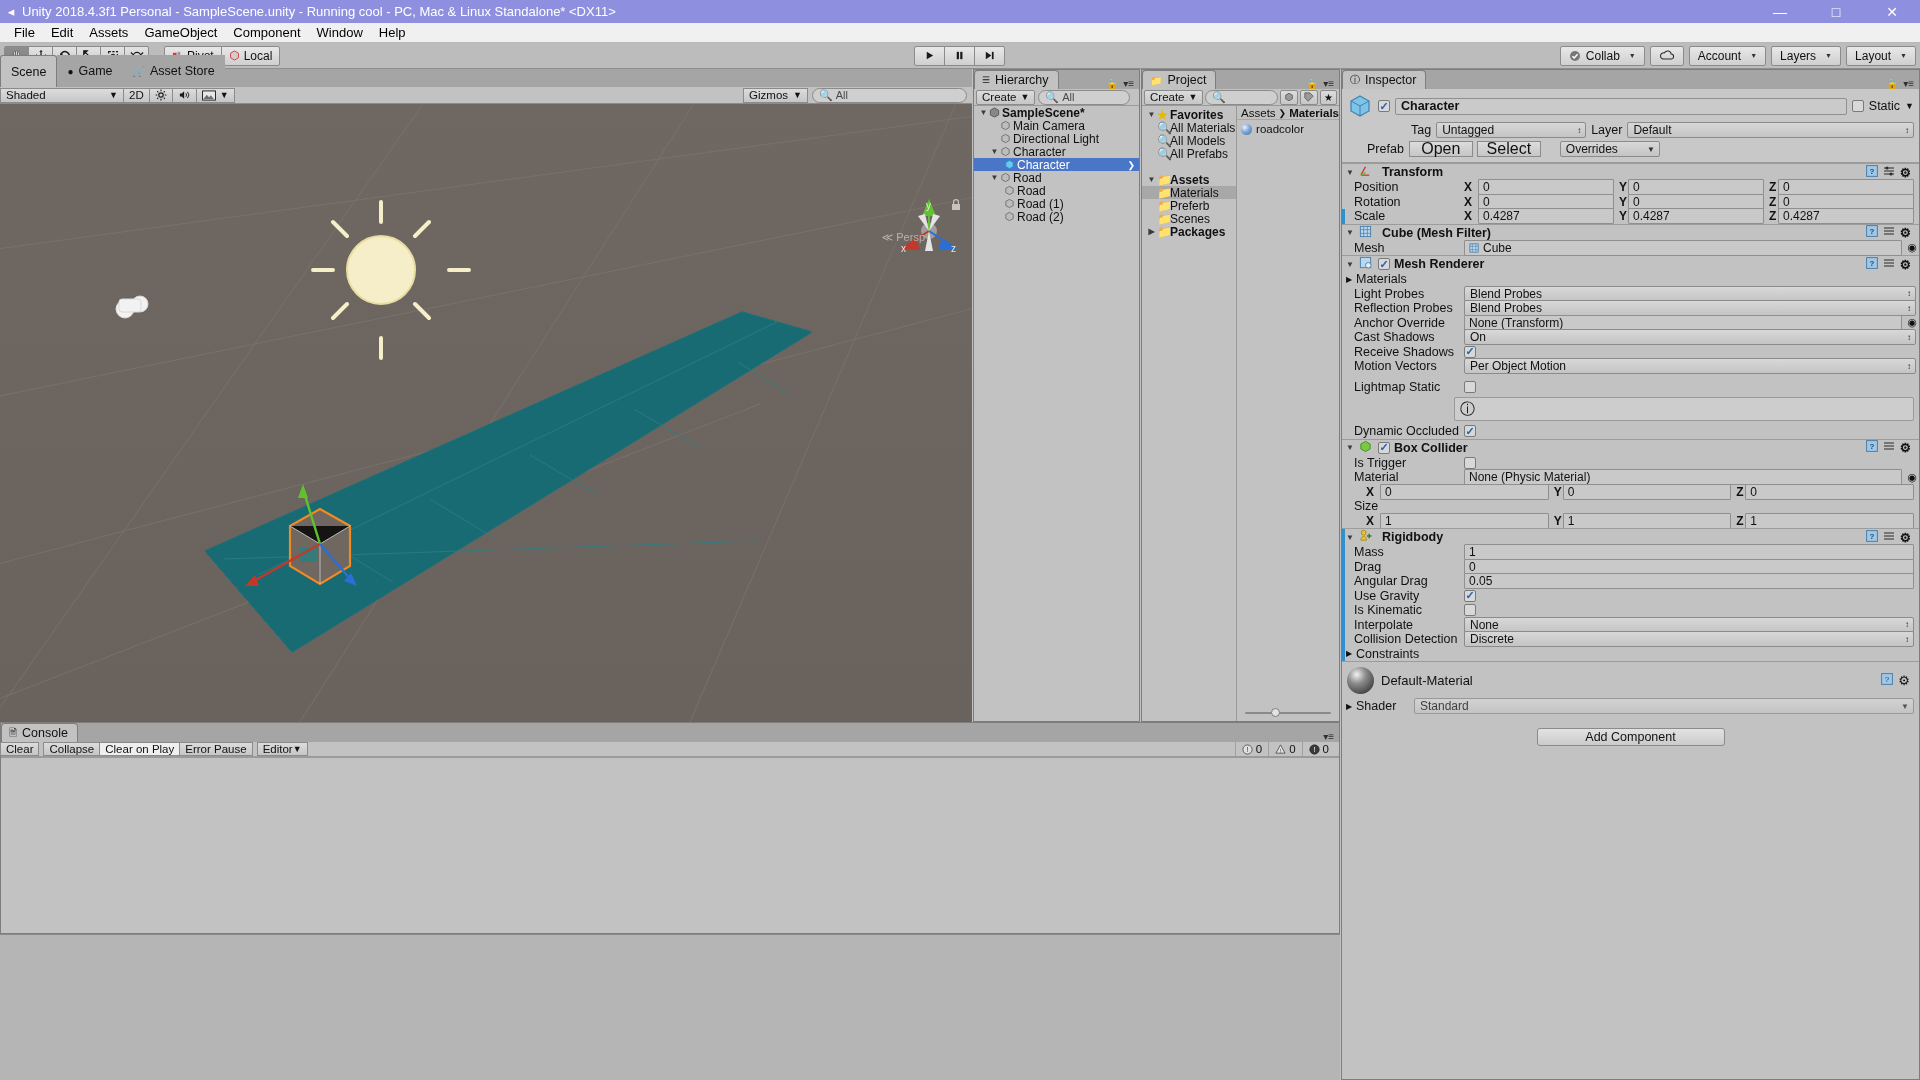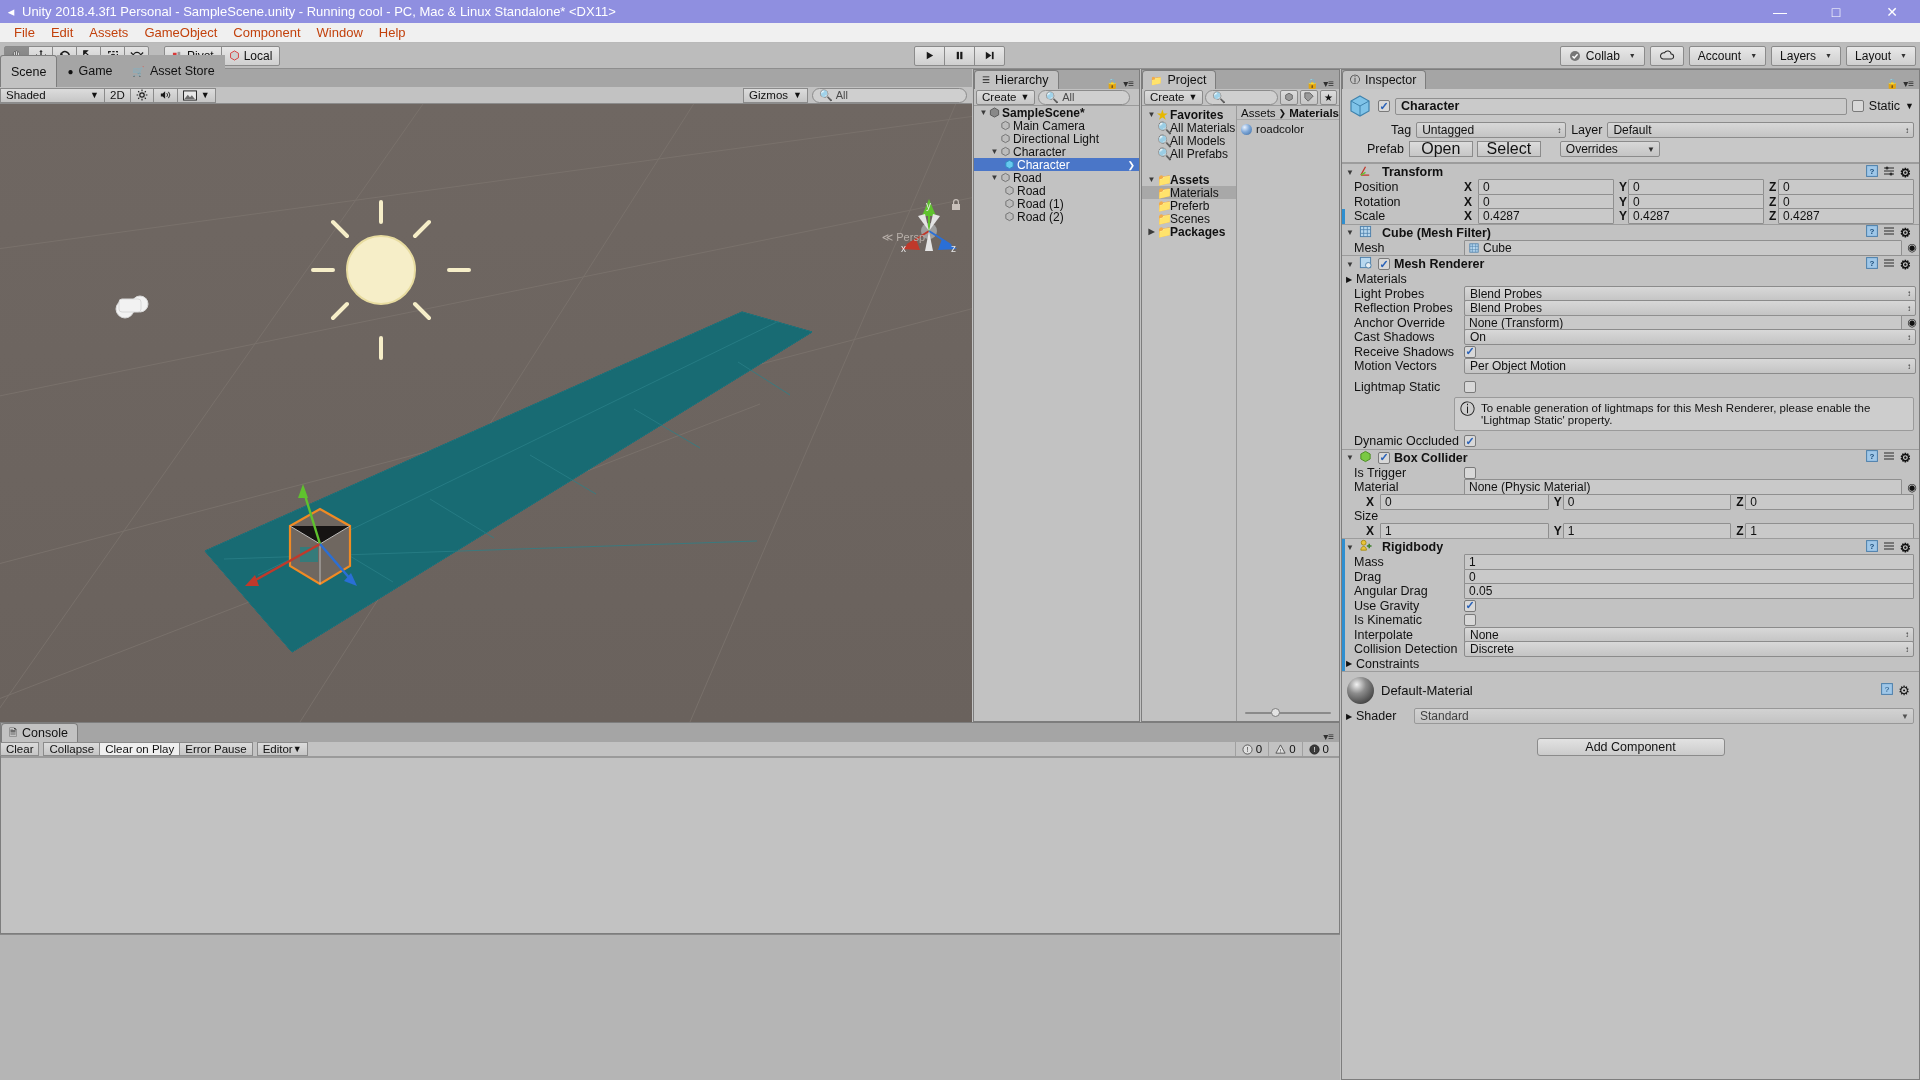--- a/index.html
+++ b/index.html
@@ -12,21 +12,21 @@
              color:#fff; font-size:13px; position:relative; }
   .titlebar .tb-icon{ width:22px; text-align:center; font-size:13px; color:#fff; }
   .titlebar .tb-text{ flex:1; white-space:nowrap; overflow:hidden; }
   .wbtns{ display:flex; height:23px; }
   .wbtn{ width:56px; display:flex; align-items:center; justify-content:center;
          color:#fff; font-size:14px; }
 
   
   .menubar{ height:20px; background:#f0f0f0; display:flex; align-items:center;
             padding-left:6px; border-bottom:1px solid #b9b9b9; }
-  .menubar .mi{ padding:2px 8px; font-size:13px; color:#c2410c; }
+  .menubar .mi{ padding:2px 8px; font-size:13px; color:#000000; }
 
   
   .toolbar{ height:26px; background:#bcbcbc; display:flex; align-items:center;
             border-bottom:1px solid #8e8e8e; position:relative; padding:0 4px; }
   .tgrp{ display:flex; }
   .tbtn{ height:20px; min-width:25px; background:linear-gradient(#e3e3e3,#c9c9c9);
          border:1px solid #8b8b8b; margin-left:-1px; display:flex; align-items:center;
          justify-content:center; font-size:11px; }
   .tbtn:first-child{ margin-left:0; border-radius:2px 0 0 2px; }
   .tbtn:last-child{ border-radius:0 2px 2px 0; }
@@ -67,21 +67,21 @@
   #scene-panel{ left:0; top:0; width:972px; height:653px; border:none; }
   .scene-tabs{ height:18px; background:#a5a5a5; display:flex; align-items:flex-end; }
   .scene-tab{ height:32px; padding:0 10px; display:flex; align-items:center; gap:5px;
               font-size:12.5px; background:#a5a5a5; }
   .scene-tab.active{ background:#c2c2c2; border:1px solid #7d7d7d; border-bottom:none;
                      border-radius:3px 3px 0 0; }
   .scene-toolbar{ height:17px; background:#c2c2c2; display:flex; align-items:center;
                   border-bottom:1px solid #8c8c8c; padding:0 1px; gap:0; }
   .stb{ height:15px; background:linear-gradient(#dcdcdc,#c6c6c6); border:1px solid #8b8b8b;
         display:flex; align-items:center; padding:0 5px; font-size:11.5px; margin-left:-1px; }
-  .stb.wide{ width:105px; justify-content:space-between; }
+  .stb.wide{ width:124px; justify-content:space-between; }
   .sfield{ margin-left:auto; display:flex; align-items:center; gap:4px; padding-right:4px; }
   .searchbox{ height:15px; width:155px; border:1px solid #8b8b8b; border-radius:8px;
               background:#cfcfcf; display:flex; align-items:center; padding:0 6px;
               font-size:11px; color:#4a4a4a; gap:3px; }
   .scene-view{ position:absolute; left:0; top:35px; width:972px; height:618px;
                background:#6e6660; overflow:hidden; }
 
   
   #hierarchy-panel{ left:973px; top:0; width:167px; height:653px; }
   .hier-toolbar{ height:17px; background:#c2c2c2; display:flex; align-items:center;
@@ -668,21 +668,21 @@
                 <path d="M4 8l9 5 9-5M13 13v10" stroke="#3e82ad" stroke-width="1" fill="none"></path>
               </svg>
           </span>
           <span class="cbx on"></span>
           <span class="namefield">Character</span>
           <span class="cbx"></span>
           <span class="lbl">Static</span>
           <span class="tiny">▼</span>
         </div>
         <div class="ihrow" style="margin-top:3px">
-          <span class="lbl" style="margin-left:44px">Tag</span>
+          <span class="lbl" style="margin-left:64px">Tag</span>
           <span class="dd" style="width:150px">
             <span>Untagged</span>
             <span class="ar">↕</span>
           </span>
           <span class="lbl">Layer</span>
           <span class="dd" style="flex:1">
             <span>Default</span>
             <span class="ar">↕</span>
           </span>
         </div>
@@ -855,21 +855,20 @@
             <span>Per Object Motion</span>
             <span class="ar">↕</span>
           </span>
         </div>
         <div class="prow" style="margin-top:6px">
           <span class="pl">Lightmap Static</span>
           <span class="cbx"></span>
         </div>
         <div class="helpbox">
           <span style="font-size:15px;line-height:14px">ⓘ</span>
-          <span>To enable generation of lightmaps for this Mesh Renderer, please enable the 'Lightmap Static' property.</span>
         </div>
         <div class="prow">
           <span class="pl">Dynamic Occluded</span>
           <span class="cbx on"></span>
         </div>
       </div>
 
       <div class="comp">
         <div class="comphead">
           <span class="fold">▼</span>

